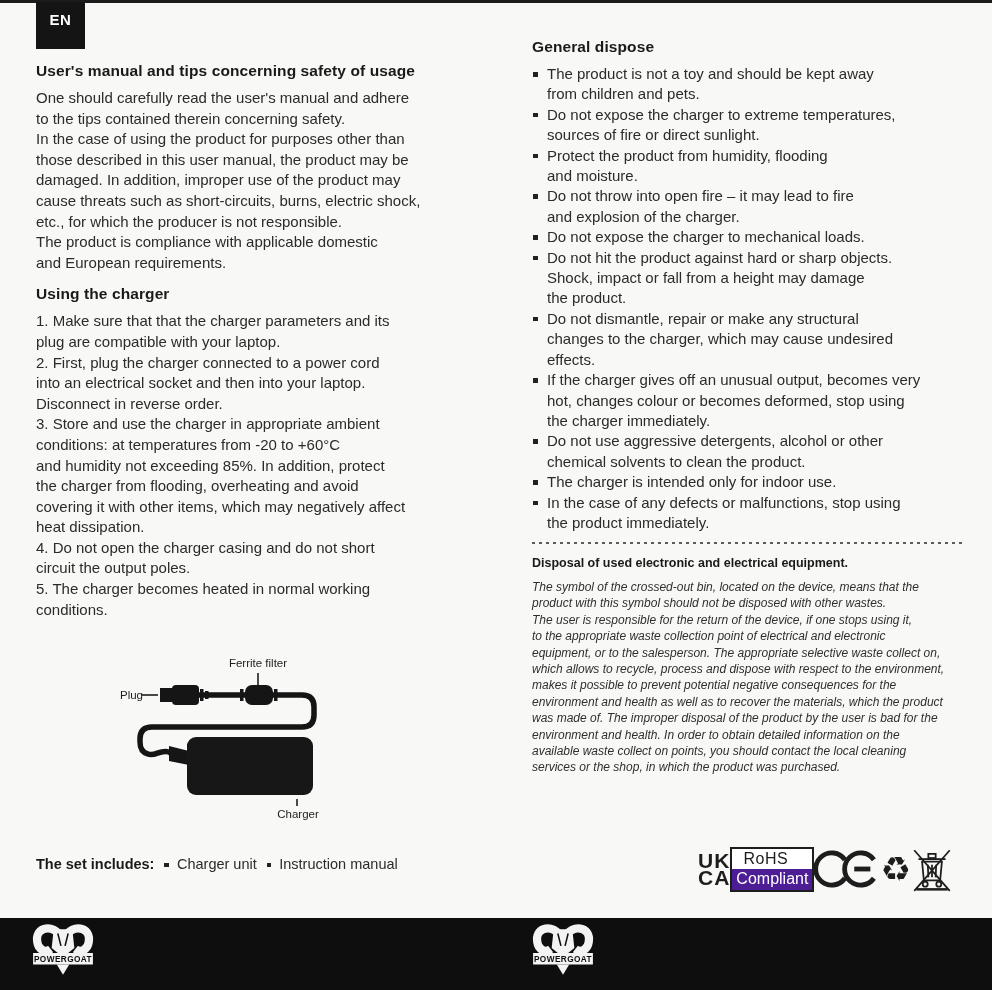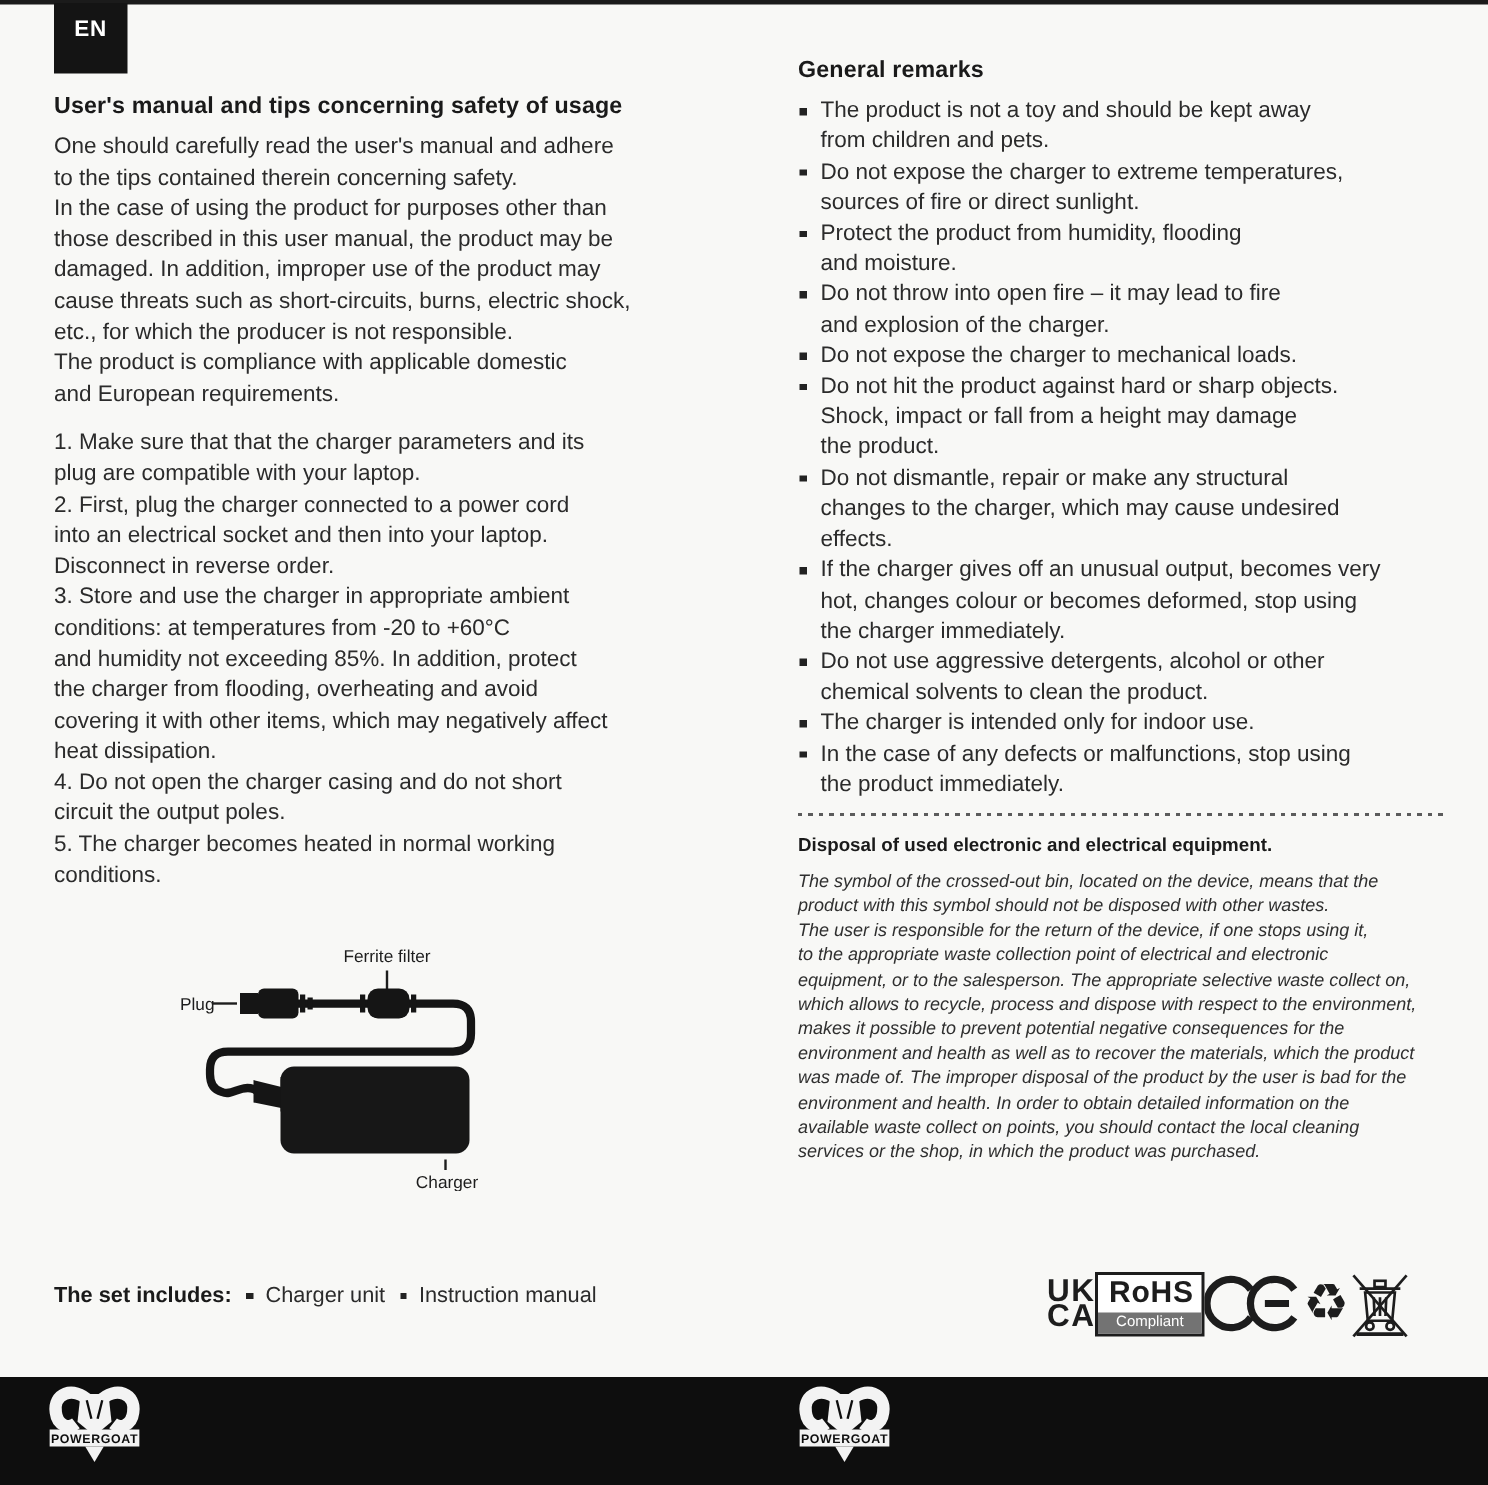--- a/index.html
+++ b/index.html
@@ -49,22 +49,22 @@
   .diagram text{font-family:"Liberation Sans",sans-serif;font-size:11.5px;fill:#1d1d1d;}
   
   .set-includes{left:36px;top:856px;font-size:14.5px;color:#2b2b2b;}
   .set-includes b{color:#1a1a1a;}
   .sq-bullet{display:inline-block;width:4.5px;height:4.5px;background:#222;margin:0 8px 2px 10px;}
   
   .certs{left:698px;top:843px;height:52px;display:flex;align-items:center;}
   .ukca{font-weight:bold;font-size:21px;line-height:17px;color:#1d1d1d;letter-spacing:1px;
         font-family:"Liberation Sans",sans-serif;}
   .rohs{border:2.5px solid #1d1d1d;text-align:center;background:#fff;}
-  .rohs .t{font-weight:bold;font-size:20px;color:#1d1d1d;padding:1px 5px 0 7px;letter-spacing:.5px;}
-  .rohs .c{background:#737373;color:#fff;font-size:10px;padding:1px 4px 2px 4px;margin-top:1px;}
+  .rohs .t{font-weight:normal;font-size:16px;color:#1d1d1d;padding:1px 20px 0 7px;letter-spacing:.5px;}
+  .rohs .c{background:#4c1d95;color:#fff;font-size:16px;padding:1px 4px 2px 4px;margin-top:1px;}
   .recycle{font-family:"DejaVu Sans",sans-serif;font-size:34px;color:#1d1d1d;line-height:34px;}
   
   .footer{left:0;bottom:0;width:100%;height:72px;background:#0e0e0e;}
   .goat{position:absolute;top:3px;}
   .goat text{font-family:"Liberation Sans",sans-serif;}
 </style>
 </head>
 <body>
 
 <div class="abs top-strip"></div>
@@ -78,20 +78,21 @@
   <p class="body-text">One should carefully read the user's manual and adhere
 to the tips contained therein concerning safety.
 In the case of using the product for purposes other than
 those described in this user manual, the product may be
 damaged. In addition, improper use of the product may
 cause threats such as short-circuits, burns, electric shock,
 etc., for which the producer is not responsible.
 The product is compliance with applicable domestic
 and European requirements.</p>
   <div class="gap"></div>
+  <h2 class="sec">Using the charger</h2>
   <p class="body-text">1. Make sure that that the charger parameters and its
 plug are compatible with your laptop.
 2. First, plug the charger connected to a power cord
 into an electrical socket and then into your laptop.
 Disconnect in reverse order.
 3. Store and use the charger in appropriate ambient
 conditions: at temperatures from -20 to +60°C
 and humidity not exceeding 85%. In addition, protect
 the charger from flooding, overheating and avoid
 covering it with other items, which may negatively affect
@@ -129,21 +130,21 @@
     <line x1="261" y1="157" x2="261" y2="164" stroke="#1d1d1d" stroke-width="1.6"></line>
     <text x="262" y="176" text-anchor="middle">Charger</text>
   </svg>
 </div>
 
 <div class="abs set-includes">
   <b>The set includes:</b><span class="sq-bullet"></span><span>Charger unit</span><span class="sq-bullet"></span><span>Instruction manual</span>
 </div>
 
 <div class="abs col-right">
-  <h2 class="sec">General remarks</h2>
+  <h2 class="sec">General dispose</h2>
   <ul class="remarks">
     <li>The product is not a toy and should be kept away
 from children and pets.</li>
     <li>Do not expose the charger to extreme temperatures,
 sources of fire or direct sunlight.</li>
     <li>Protect the product from humidity, flooding
 and moisture.</li>
     <li>Do not throw into open fire – it may lead to fire
 and explosion of the charger.</li>
     <li>Do not expose the charger to mechanical loads.</li>

